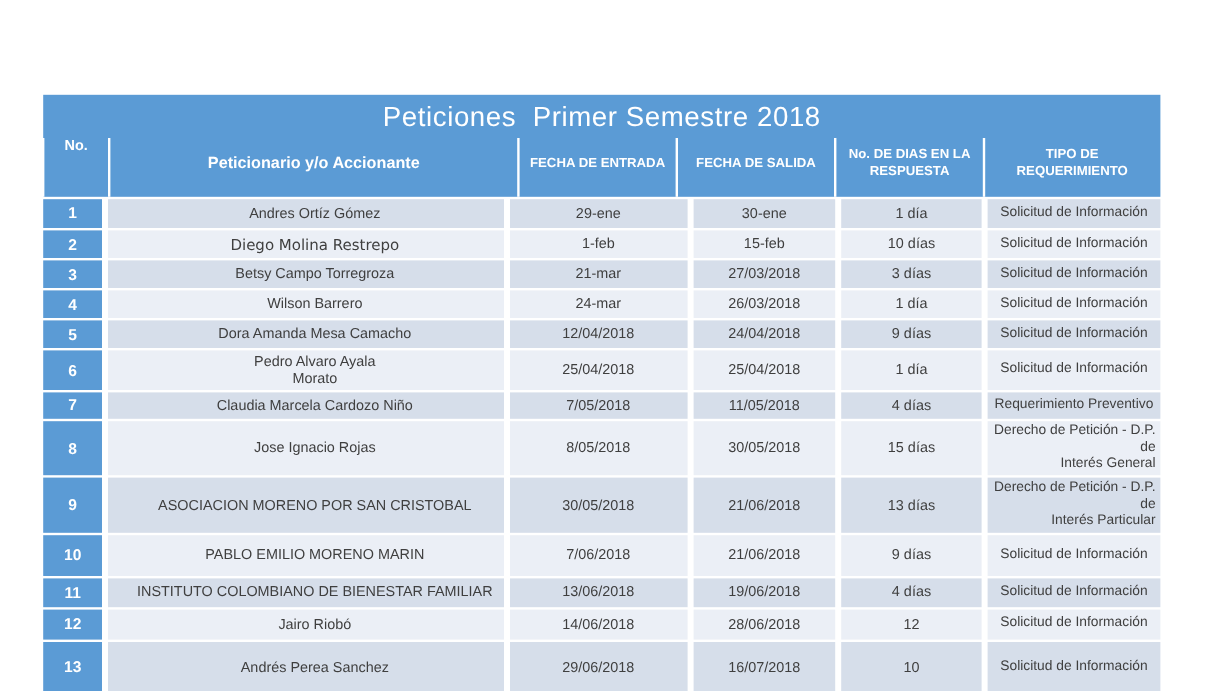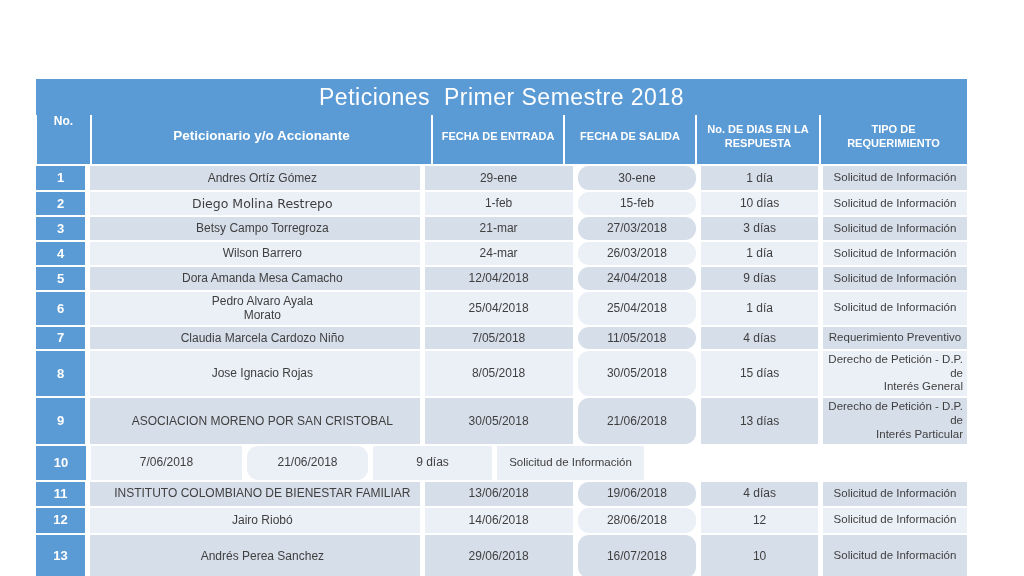--- a/index.html
+++ b/index.html
@@ -29,21 +29,21 @@
   
   .tbody { display:block; }
   .row { display:flex; margin-top:2px; }
   .cell { display:flex; align-items:center; justify-content:center;
           text-align:center; font-size:12px; color:#3F3F3F; padding:2px 4px;
           line-height:1.2; white-space:pre-line; }
   .cell:not(:last-child){ margin-right:5px; }
   .c0 { width:50px; background:#5B9BD5; color:#ffffff; font-weight:bold; font-size:13px; }
   .c1 { width:336px;padding-left:19px; }
   .c2 { width:151px; }
-  .c3 { width:121px;border-radius:11px; }
+  .c3 { width:121px; }
   .c4 { width:119px; }
   .c5 { width:147px; font-size:11.5px;text-align:right; }
   .band-dark  .cell:not(.c0){ background:#D6DEEA; }
   .band-light .cell:not(.c0){ background:#EBEFF6; }
   .alt-font { font-family:"DejaVu Sans", sans-serif; font-size:12.5px; }
 
   .row:nth-child(1){min-height:24px}  .row:nth-child(2){min-height:23px}
   .row:nth-child(3){min-height:23px}  .row:nth-child(4){min-height:23px}
   .row:nth-child(5){min-height:23px}  .row:nth-child(6){min-height:29px}
   .row:nth-child(7){min-height:22px}  .row:nth-child(8){min-height:25px}
@@ -138,20 +138,21 @@
         <div class="cell c0">9</div>
         <div class="cell c1">ASOCIACION MORENO POR SAN CRISTOBAL</div>
         <div class="cell c2">30/05/2018</div>
         <div class="cell c3">21/06/2018</div>
         <div class="cell c4">13 días</div>
         <div class="cell c5">Derecho de Petición - D.P. de
 Interés Particular</div>
       </div>
         <div class="row band-light">
         <div class="cell c0">10</div>
+        <div class="cell c1">PABLO EMILIO MORENO MARIN</div>
         <div class="cell c2">7/06/2018</div>
         <div class="cell c3">21/06/2018</div>
         <div class="cell c4">9 días</div>
         <div class="cell c5">Solicitud de Información</div>
       </div>
         <div class="row band-dark">
         <div class="cell c0">11</div>
         <div class="cell c1">INSTITUTO COLOMBIANO DE BIENESTAR FAMILIAR</div>
         <div class="cell c2">13/06/2018</div>
         <div class="cell c3">19/06/2018</div>

